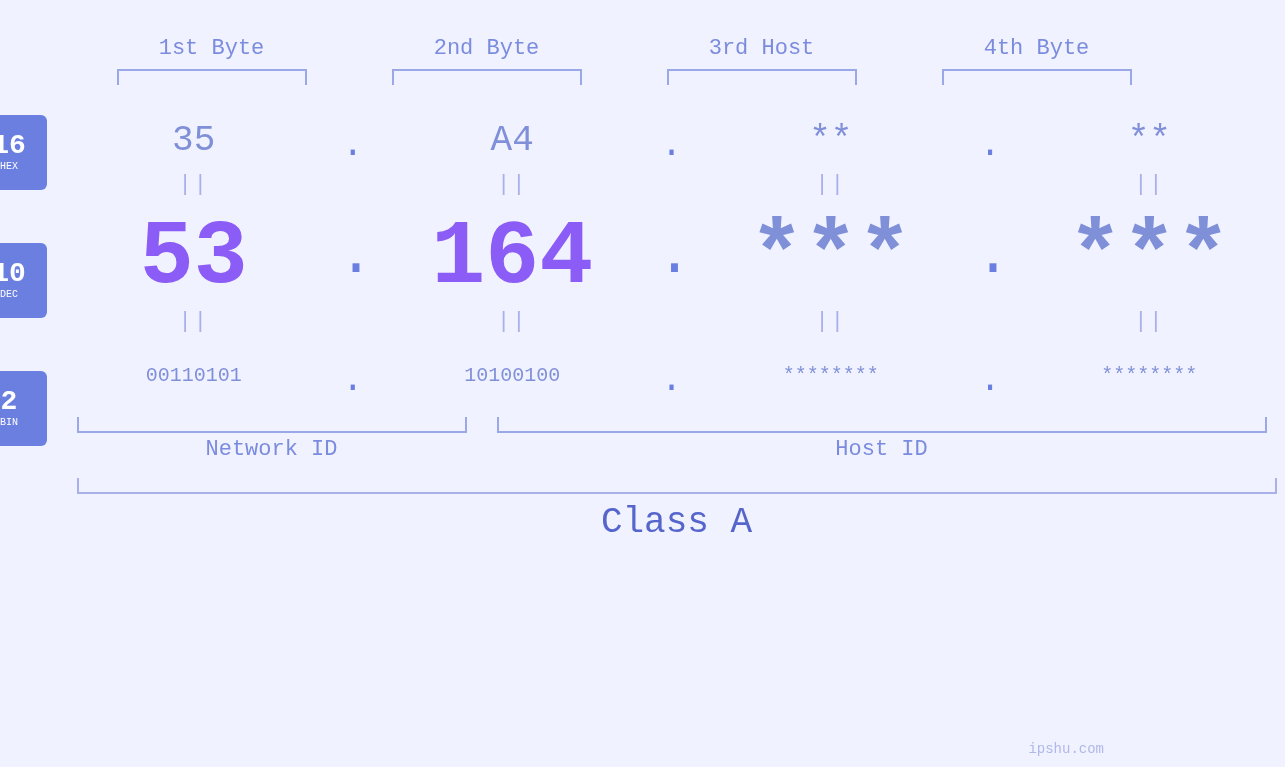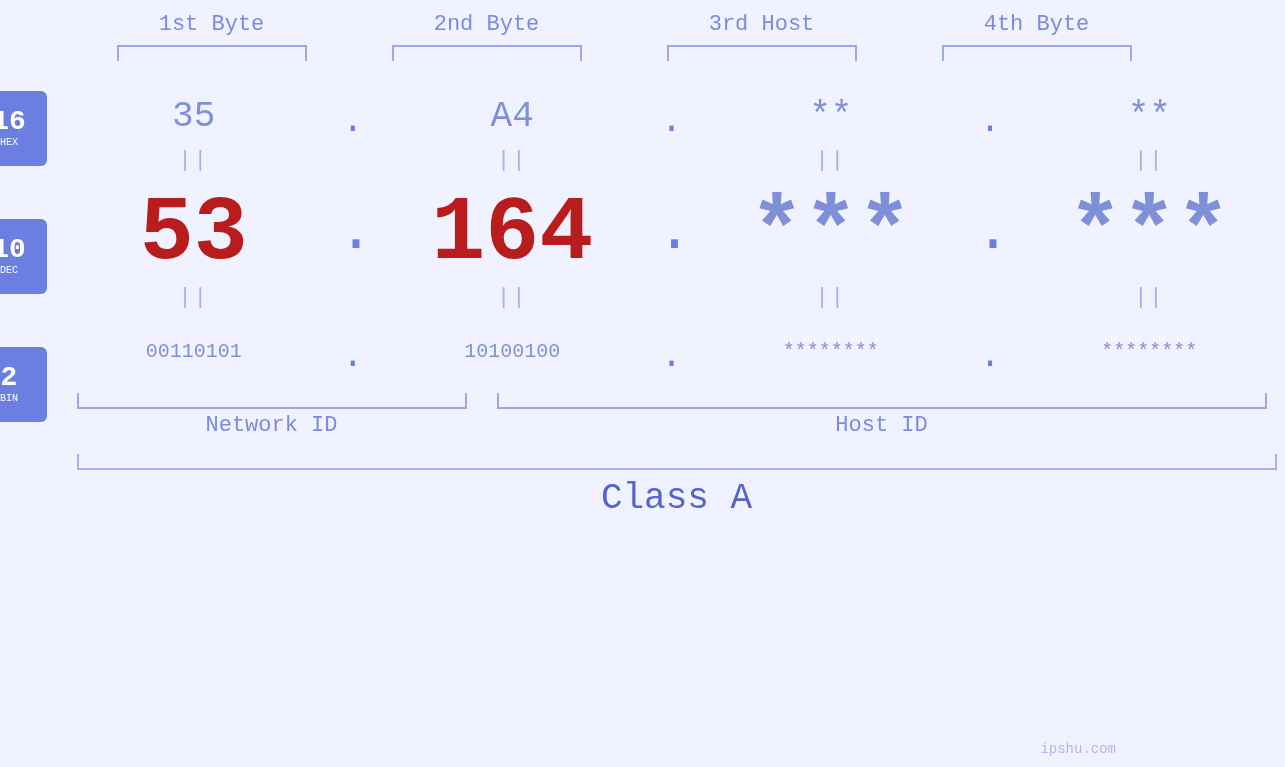--- a/index.html
+++ b/index.html
@@ -13,21 +13,21 @@
       position: relative;
     }
 
     .container {
       width: 1128px;
       height: 767px;
       position: relative;
       display: flex;
       flex-direction: column;
       align-items: center;
-      padding-top: 12px;
+      padding-top: 36px;
     }
 
     
     .byte-headers {
       display: flex;
       width: 1100px;
       margin-left: 120px;
       justify-content: space-around;
       margin-bottom: 8px;
     }
@@ -142,21 +142,21 @@
 
     
     .hex-val {
       color: #8090d8;
       font-size: 36px;
       font-family: 'Courier New', Courier, monospace;
     }
 
     
     .dec-val {
-      color: #b91c1c;
+      color: #8b5cf6;
       font-size: 90px;
       font-family: 'Courier New', Courier, monospace;
       font-weight: bold;
       line-height: 1;
     }
 
     
     .bin-val {
       color: #8090d8;
       font-size: 20px;
@@ -225,21 +225,21 @@
     .class-label {
       color: #5565cc;
       font-size: 36px;
       font-family: Liberation Mono, monospace;
       text-align: center;
     }
 
     .watermark {
       position: absolute;
       bottom: 10px;
-      right: 12px;
+      right: 24px;
       color: #b0b8e8;
       font-size: 14px;
       font-family: 'Courier New', Courier, monospace;
     }
 
     
     .masked {
       color: #8090d8;
     }
   </style>

